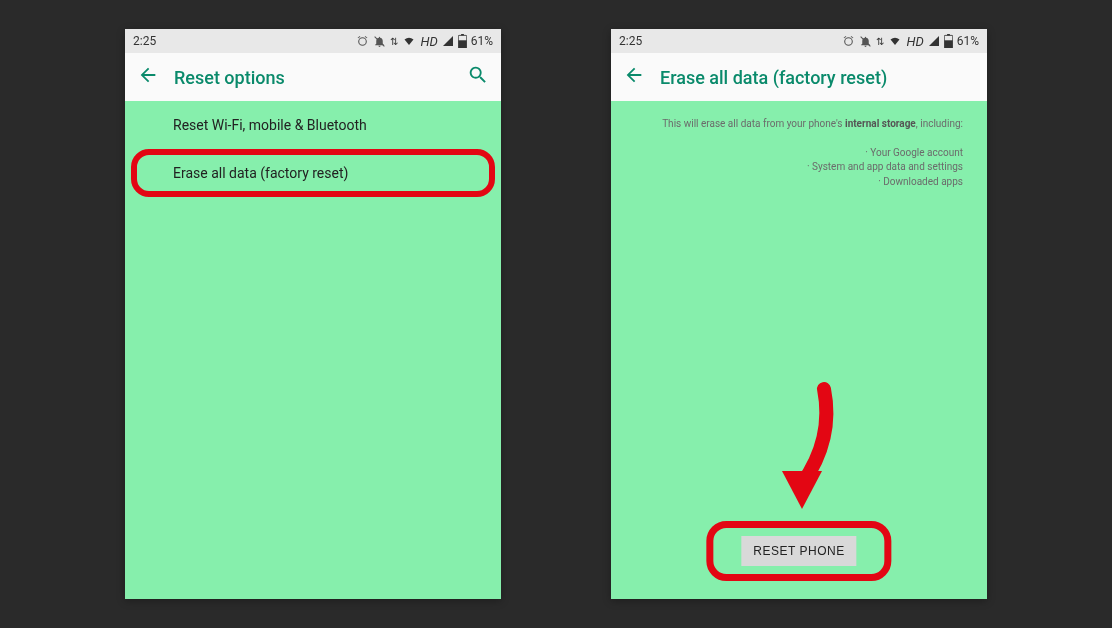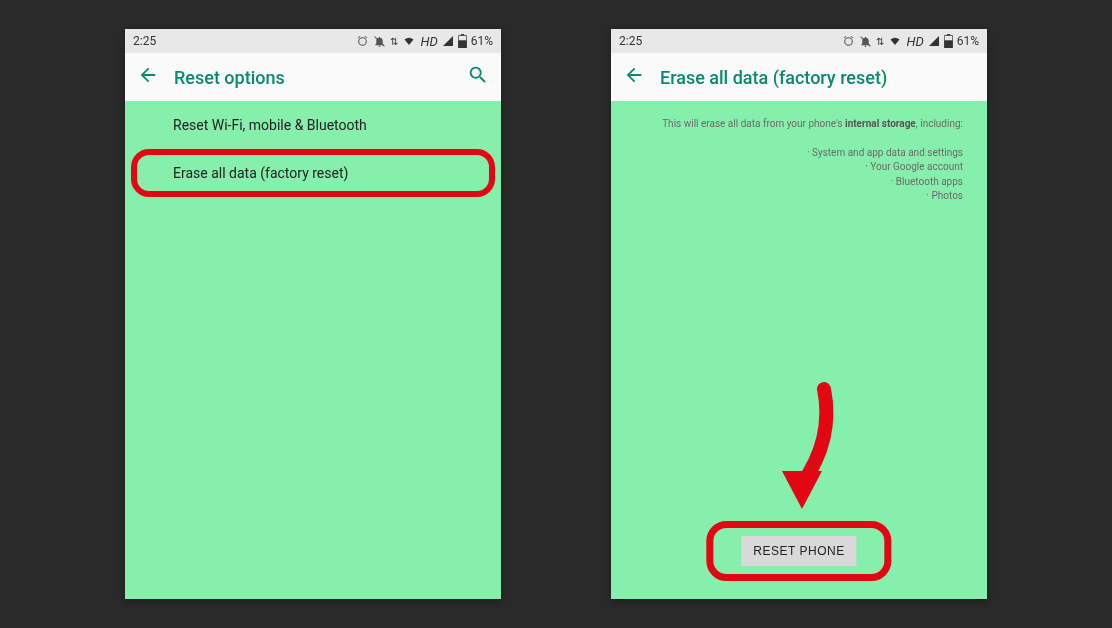--- a/index.html
+++ b/index.html
@@ -190,24 +190,23 @@
           <path d="M20 11H7.8l5.6-5.6L12 4l-8 8 8 8 1.4-1.4L7.8 13H20z"></path>
         </svg>
     </span>
     <span class="title">Erase all data (factory reset)</span>
   </div>
   <div class="content">
     <p class="intro">
       <span>This will erase all data from your phone's </span><b>internal storage</b><span>, including:</span>
     </p>
     <ul>
+      <li>Your Google account</li>
       <li>System and app data and settings</li>
-      <li>Your Google account</li>
-      <li>Bluetooth apps</li>
-      <li>Photos</li>
+      <li>Downloaded apps</li>
     </ul>
   </div>
 
   <svg class="arrow" width="90" height="150" viewBox="0 0 90 150">
     <path d="M 70 10 Q 80 60 48 105" stroke="#e30613" stroke-width="14" fill="none" stroke-linecap="round"></path>
     <path d="M 28 92 L 48 130 L 68 92 Z" fill="#e30613"></path>
   </svg>
 
   <div class="reset-btn-wrap">
     <div class="reset-btn-highlight">

